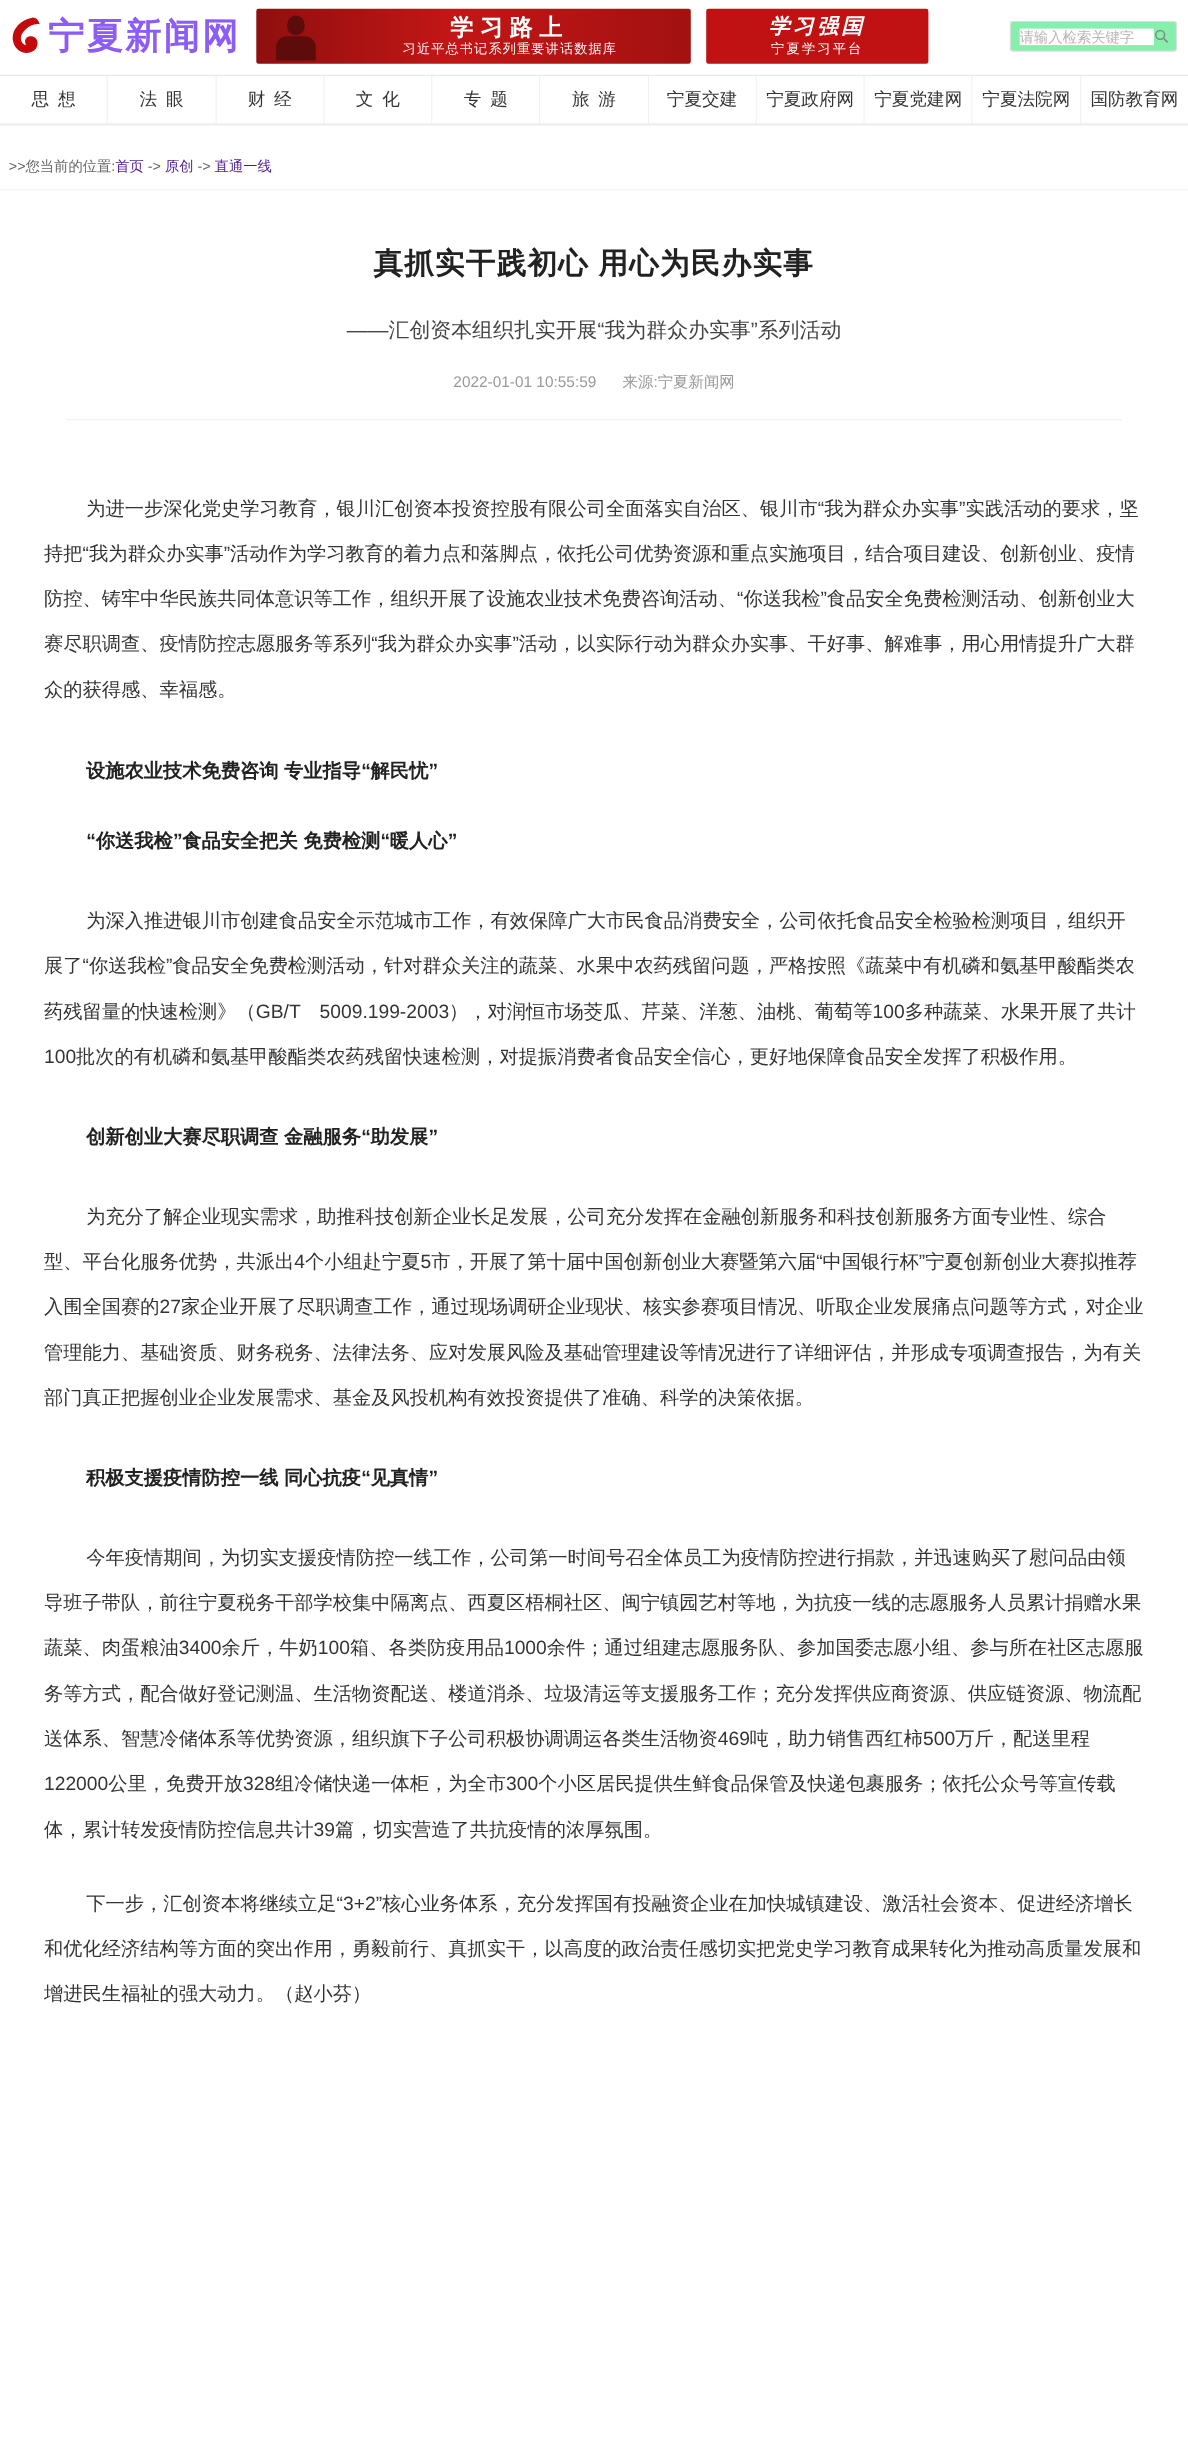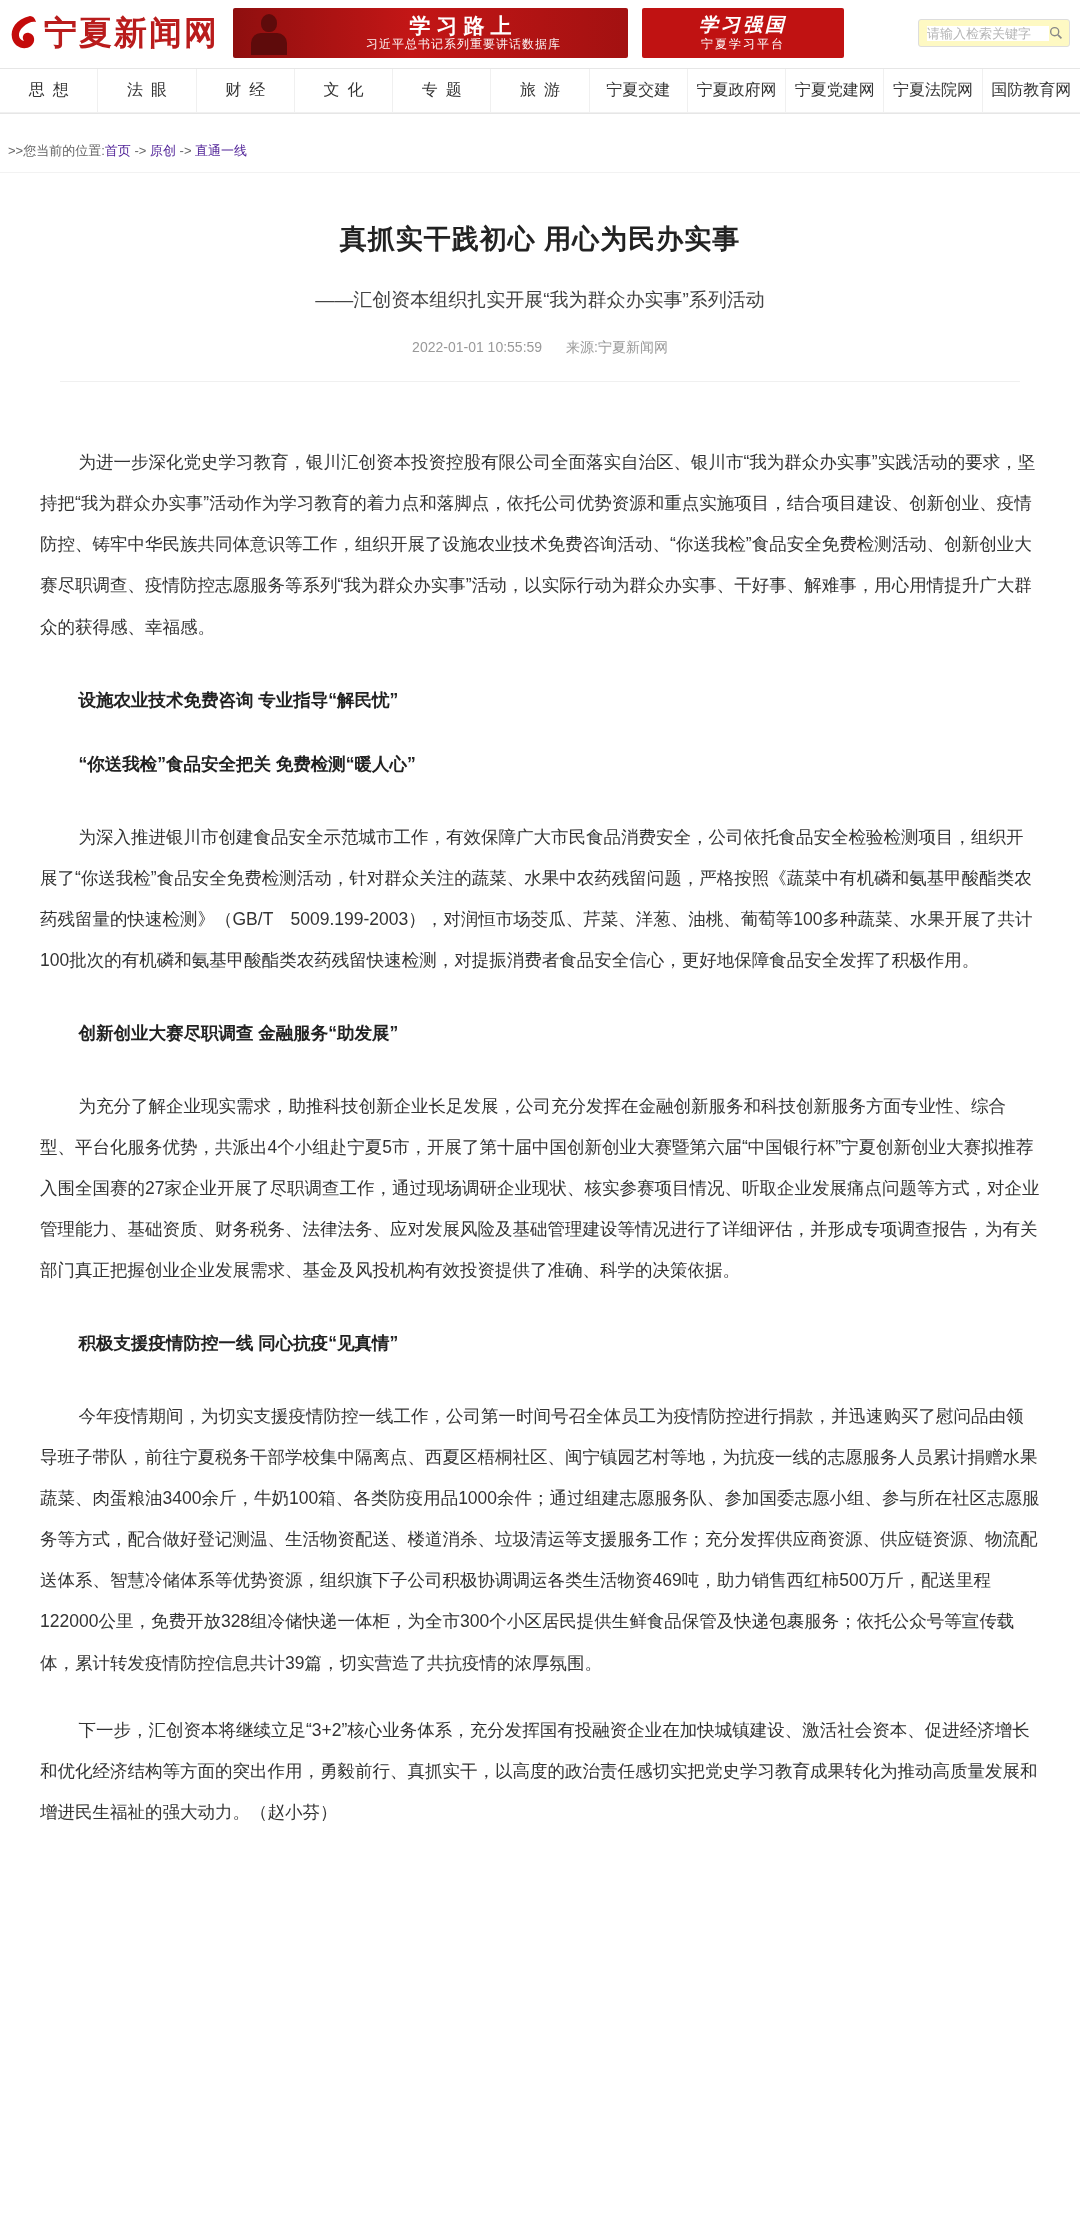--- a/index.html
+++ b/index.html
@@ -3,33 +3,33 @@
 <meta charset="utf-8">
 <style>
   * { margin:0; padding:0; box-sizing:border-box; }
   html,body { background:#fff; font-family:"Liberation Sans","DejaVu Sans",sans-serif; color:#333; }
   .page { width:1080px; min-height:2239px; margin:0 auto; background:#fff; position:relative; display:flex; flex-direction:column; }
 
   
   .header { display:flex; align-items:center; padding:8px 10px 6px 6px; gap:14px; }
   .logo { display:flex; align-items:center; gap:4px; min-width:205px; }
   .logo-mark { width:34px; height:40px; flex:0 0 auto; }
-  .logo-text { font-size:33px; font-weight:bold; color:#b91c1c; letter-spacing:2px; font-family:"Liberation Serif","DejaVu Serif",serif; }
+  .logo-text { font-size:33px; font-weight:bold; color:#8b5cf6; letter-spacing:2px; font-family:"Liberation Serif","DejaVu Serif",serif; }
   .banner { height:50px; border-radius:2px; color:#fff; display:flex; align-items:center; justify-content:center; overflow:hidden; }
   .banner1 { width:395px; background:linear-gradient(90deg,#8f0f0f,#c31616 45%,#a31111); position:relative; padding-left:66px; }
   .b1-figure { position:absolute; left:14px; bottom:0; width:44px; height:44px; }
   .b1-figure .head { width:16px; height:18px; background:#5e0b0b; border-radius:50% 50% 45% 45%; margin:0 auto; }
   .b1-figure .body { width:36px; height:22px; background:#5e0b0b; border-radius:10px 10px 0 0; margin:1px auto 0; }
   .b1-text { text-align:center; line-height:1.15; }
   .b1-title { font-size:21px; font-weight:bold; letter-spacing:6px; }
   .b1-sub { font-size:12px; letter-spacing:1px; opacity:.95; }
   .banner2 { width:202px; background:#c01212; flex-direction:column; line-height:1.2; }
   .b2-title { font-size:19px; font-weight:bold; font-style:italic; letter-spacing:3px; }
   .b2-sub { font-size:12px; letter-spacing:2px; }
-  .search { margin-left:auto; display:flex; align-items:center; border:1px solid #ddd; border-radius:3px; height:28px; width:152px; padding:0 6px 0 8px; background:#fef9c3; }
+  .search { margin-left:auto; display:flex; align-items:center; border:1px solid #ddd; border-radius:3px; height:28px; width:152px; padding:0 6px 0 8px; background:#86efac; }
   .search input { border:0; outline:0; flex:1; width:100px; font-size:13px; color:#555; font-family:inherit; }
   .search input::placeholder { color:#b5b5b5; }
   .search-icon { width:14px; height:14px; flex:0 0 auto; }
 
   
   .nav { border:1px solid #e6e6e6; border-left:0; border-right:0; margin-top:4px; }
   .nav-row { display:flex; }
   .nav-row:first-child { border-bottom:1px solid #f0f0f0; }
   .nav-item { flex:1; text-align:center; font-size:16px; color:#333; padding:11px 0; cursor:pointer; border-right:1px solid #f0f0f0; white-space:nowrap; }
   .nav-item:last-child { border-right:0; }

